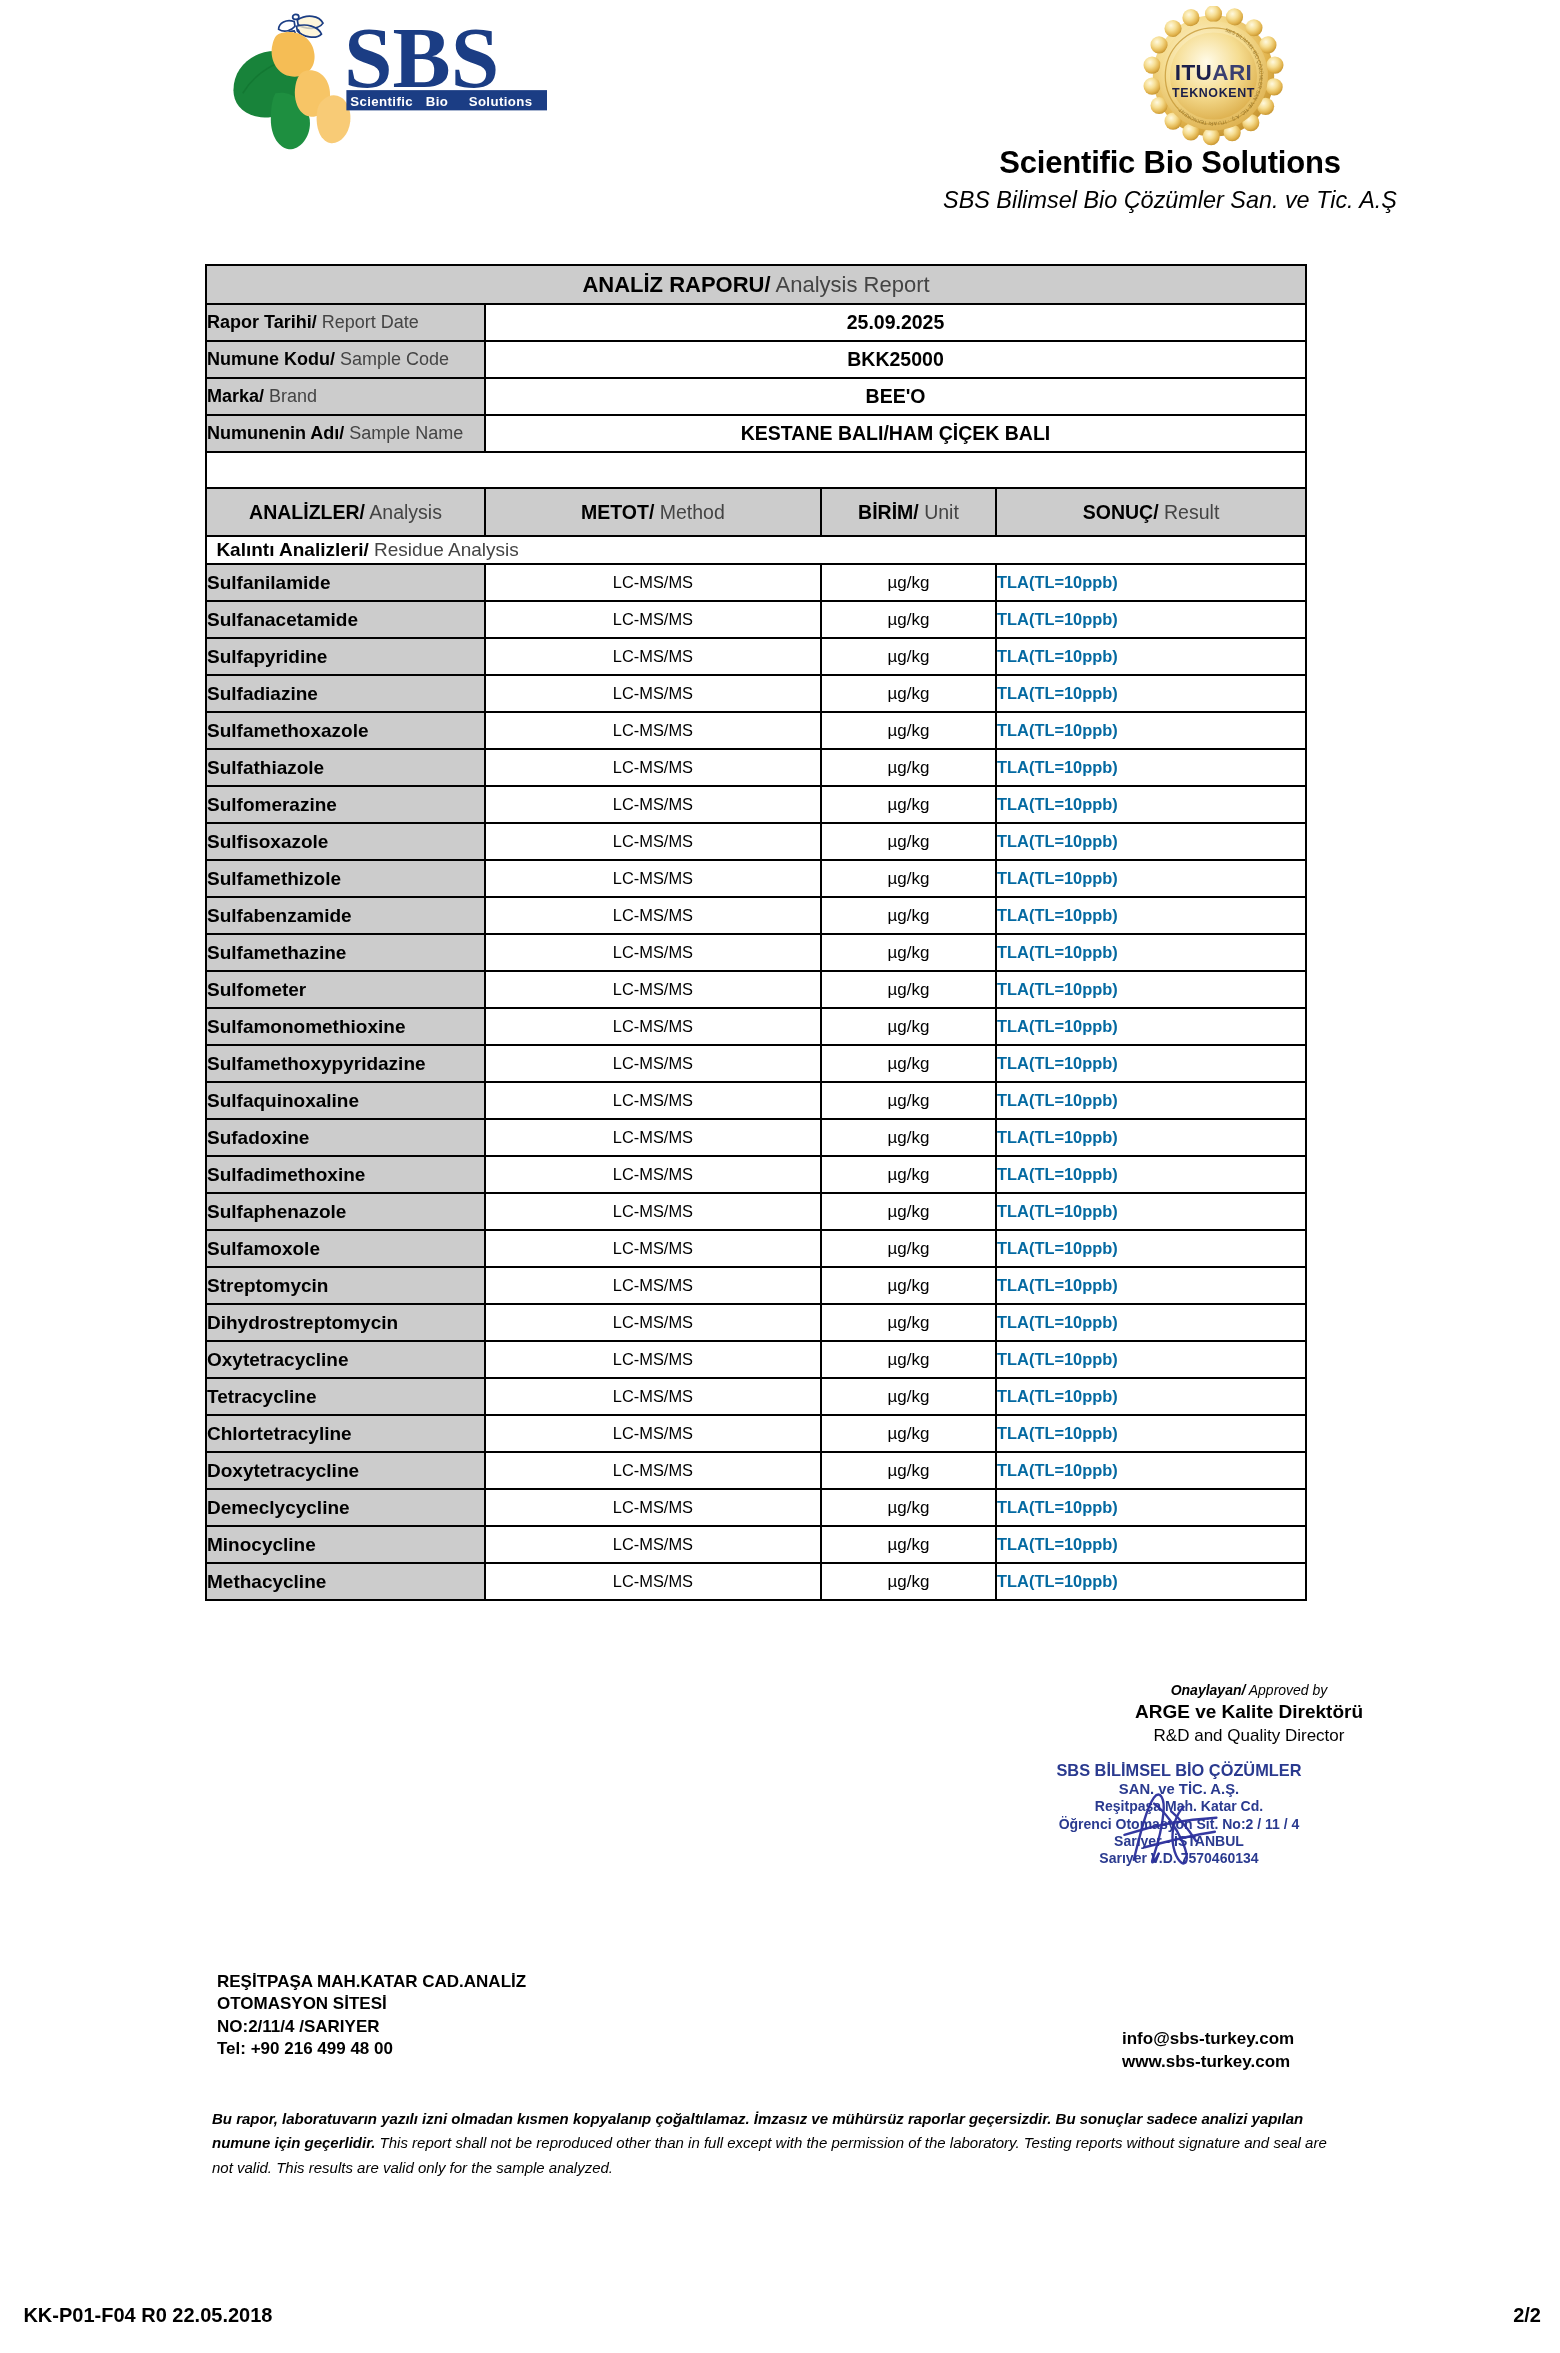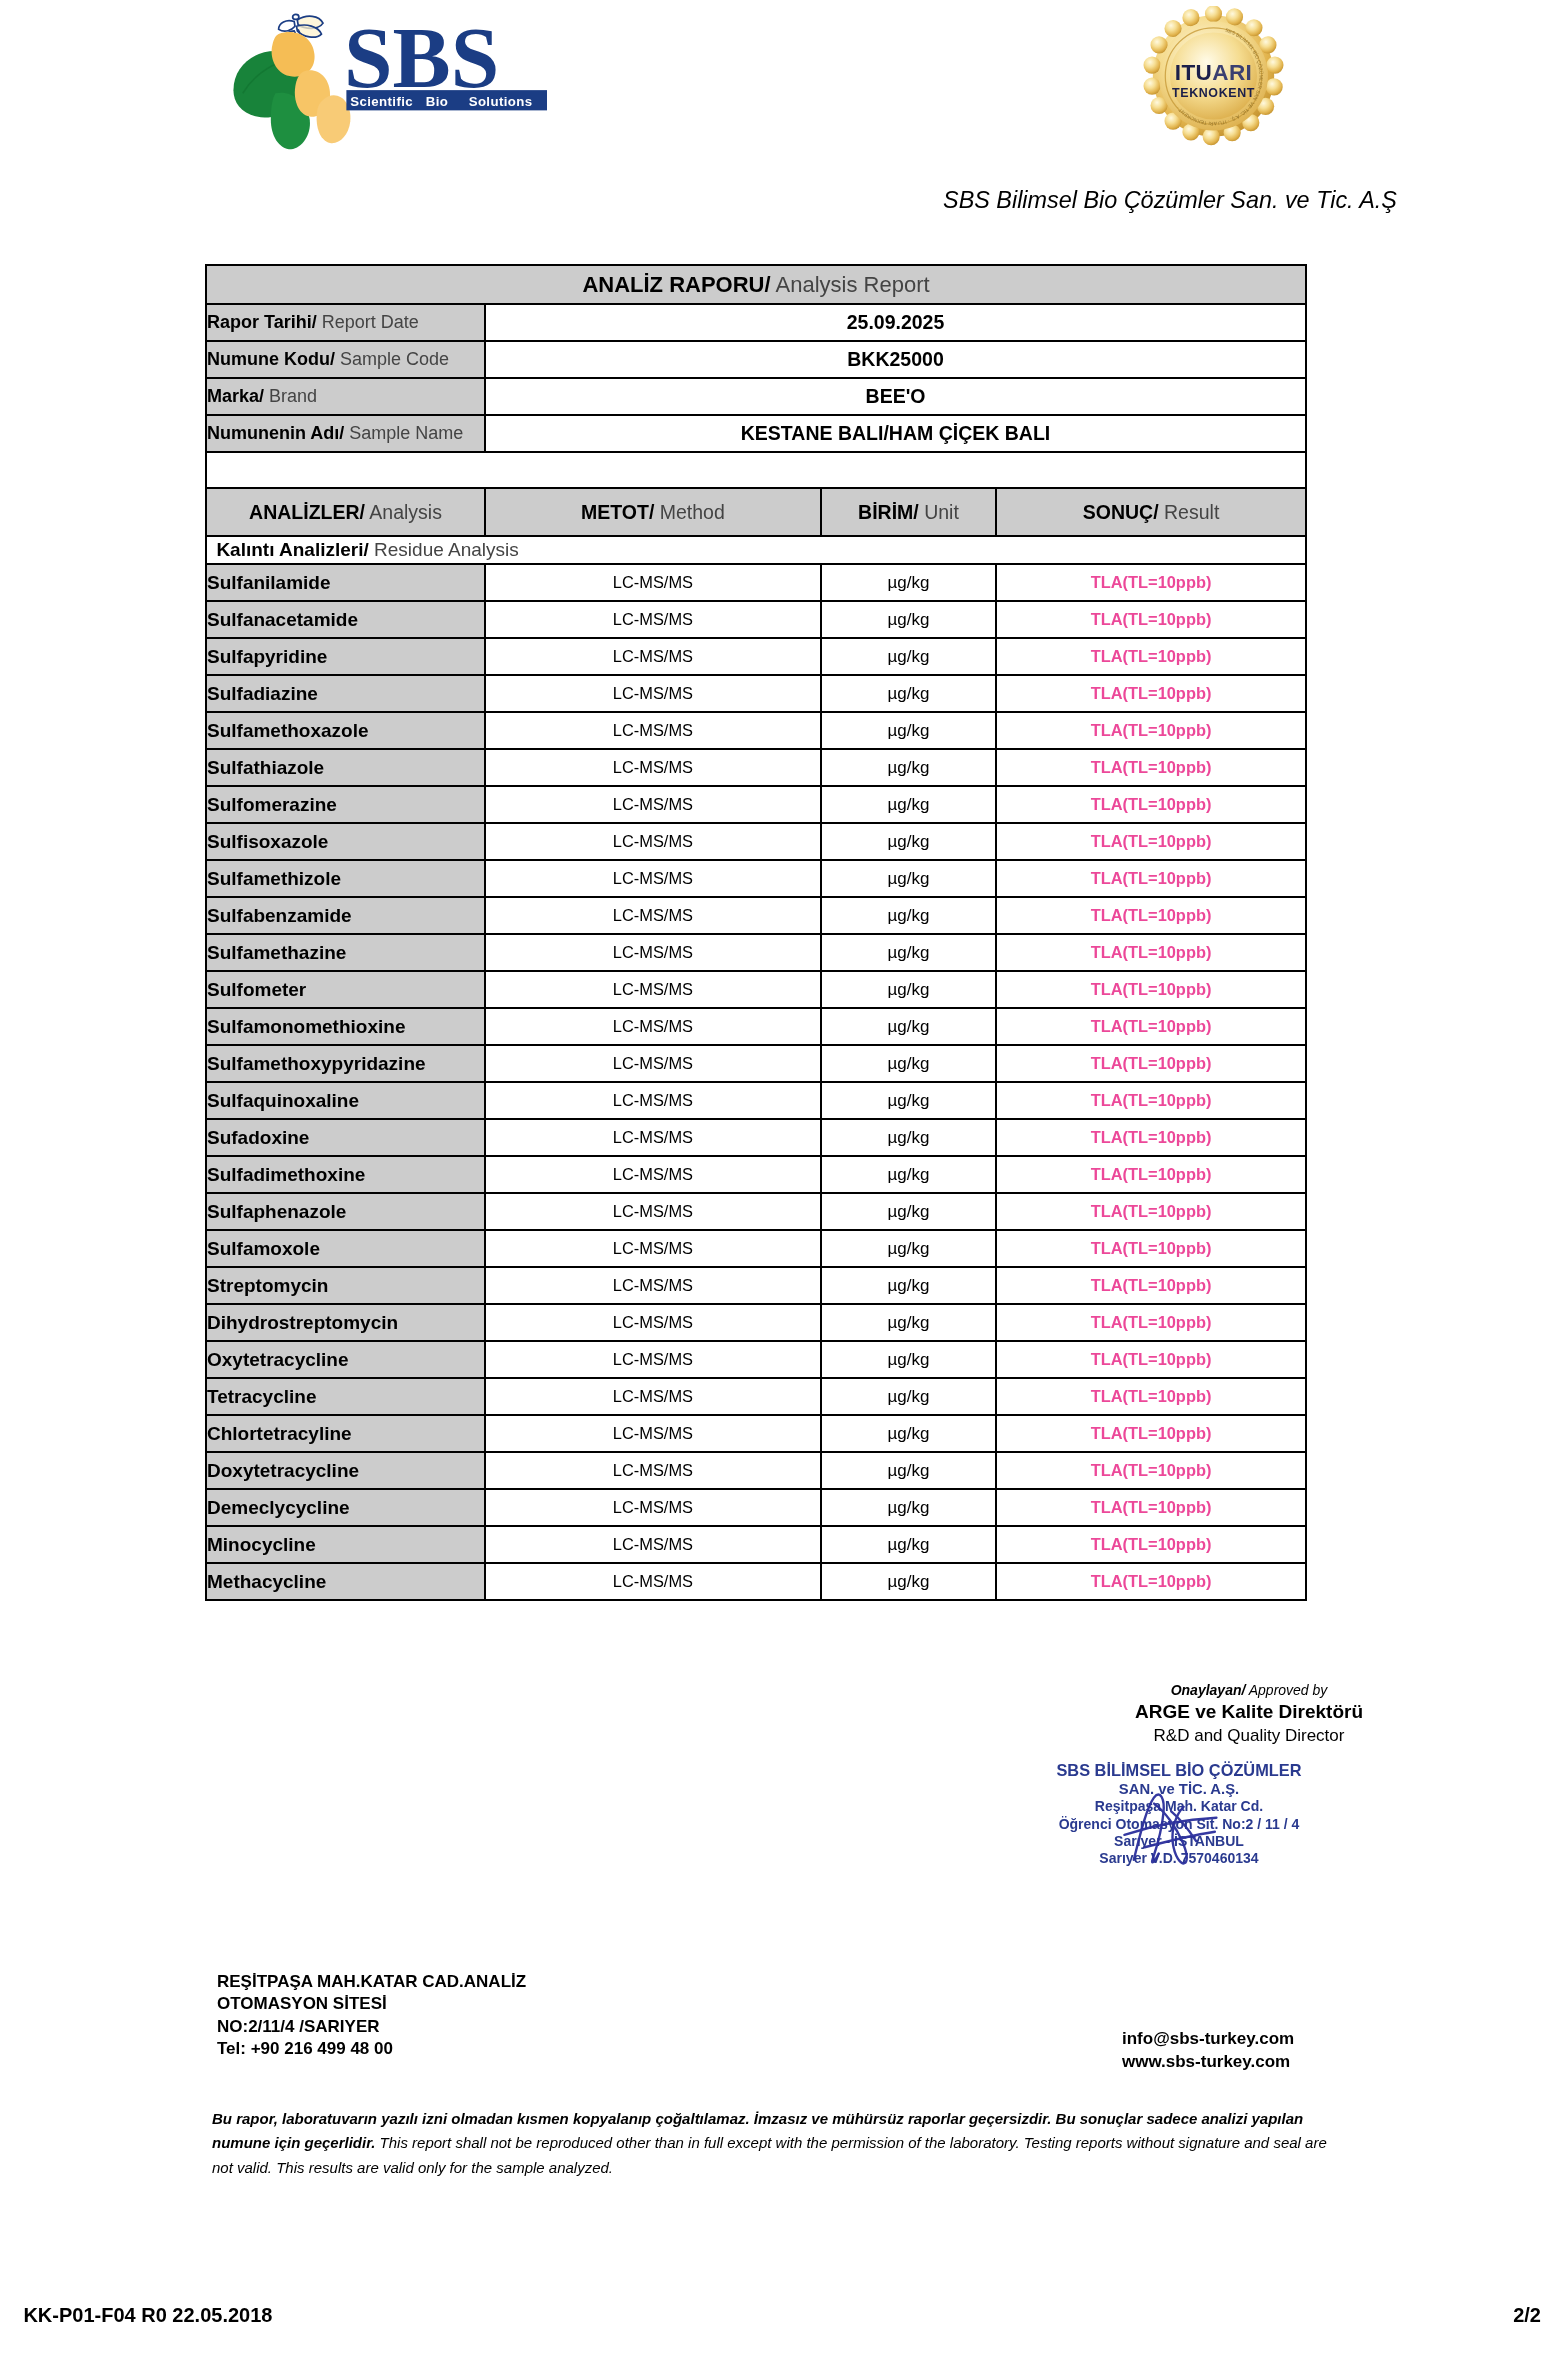--- a/index.html
+++ b/index.html
@@ -142,24 +142,24 @@
   }
   .an-unit {
     background: #fff;
     height: 37px;
     text-align: center;
     font-size: 17px;
   }
   .an-result {
     background: #fff;
     height: 37px;
-    text-align: center;
+    text-align: left;
     font-size: 16.4px;
     font-weight: bold;
-    color: #ec4899;
+    color: #0369a1;
   }
 
   
   .approval {
     position: absolute;
     left: 976px; top: 1682px;
     width: 546px;
     text-align: center;
   }
   .appr-1 { font-size: 14px; line-height: 1.28; font-style: italic; }
@@ -302,20 +302,21 @@
         <g fill="#8a6a22" font-family="'Liberation Sans', sans-serif" font-size="6.4" opacity=".85">
           <text><textPath href="#ringpath" startOffset="4%">SBS BİLİMSEL BİO ÇÖZÜMLER SAN. VE TİC. A.Ş.  ·  ITU ARI TEKNOKENT  ·</textPath></text>
         </g>
         <path id="ringpath" d="M93 31 a59 59 0 1 1 -0.1 0" fill="none"></path>
 
         <text x="93" y="95" text-anchor="middle" font-family="'Liberation Sans', sans-serif" font-size="29" font-weight="bold" fill="#1b1f4a" letter-spacing="0.5">ITU<tspan fill="#3a3f70">ARI</tspan></text>
         <text x="93" y="117" text-anchor="middle" font-family="'Liberation Sans', sans-serif" font-size="16" font-weight="bold" fill="#1b1f4a" letter-spacing="0.8">TEKNOKENT</text>
       </svg>
     </div>
 
+    <div class="company-name">Scientific Bio Solutions</div>
     <div class="company-legal">SBS Bilimsel Bio Çözümler San. ve Tic. A.Ş</div>
   </div>
 
   <table class="report-table">
     <colgroup>
       <col class="c-label">
         <col class="c-method">
         <col class="c-unit">
         <col class="c-result">
     </colgroup>

